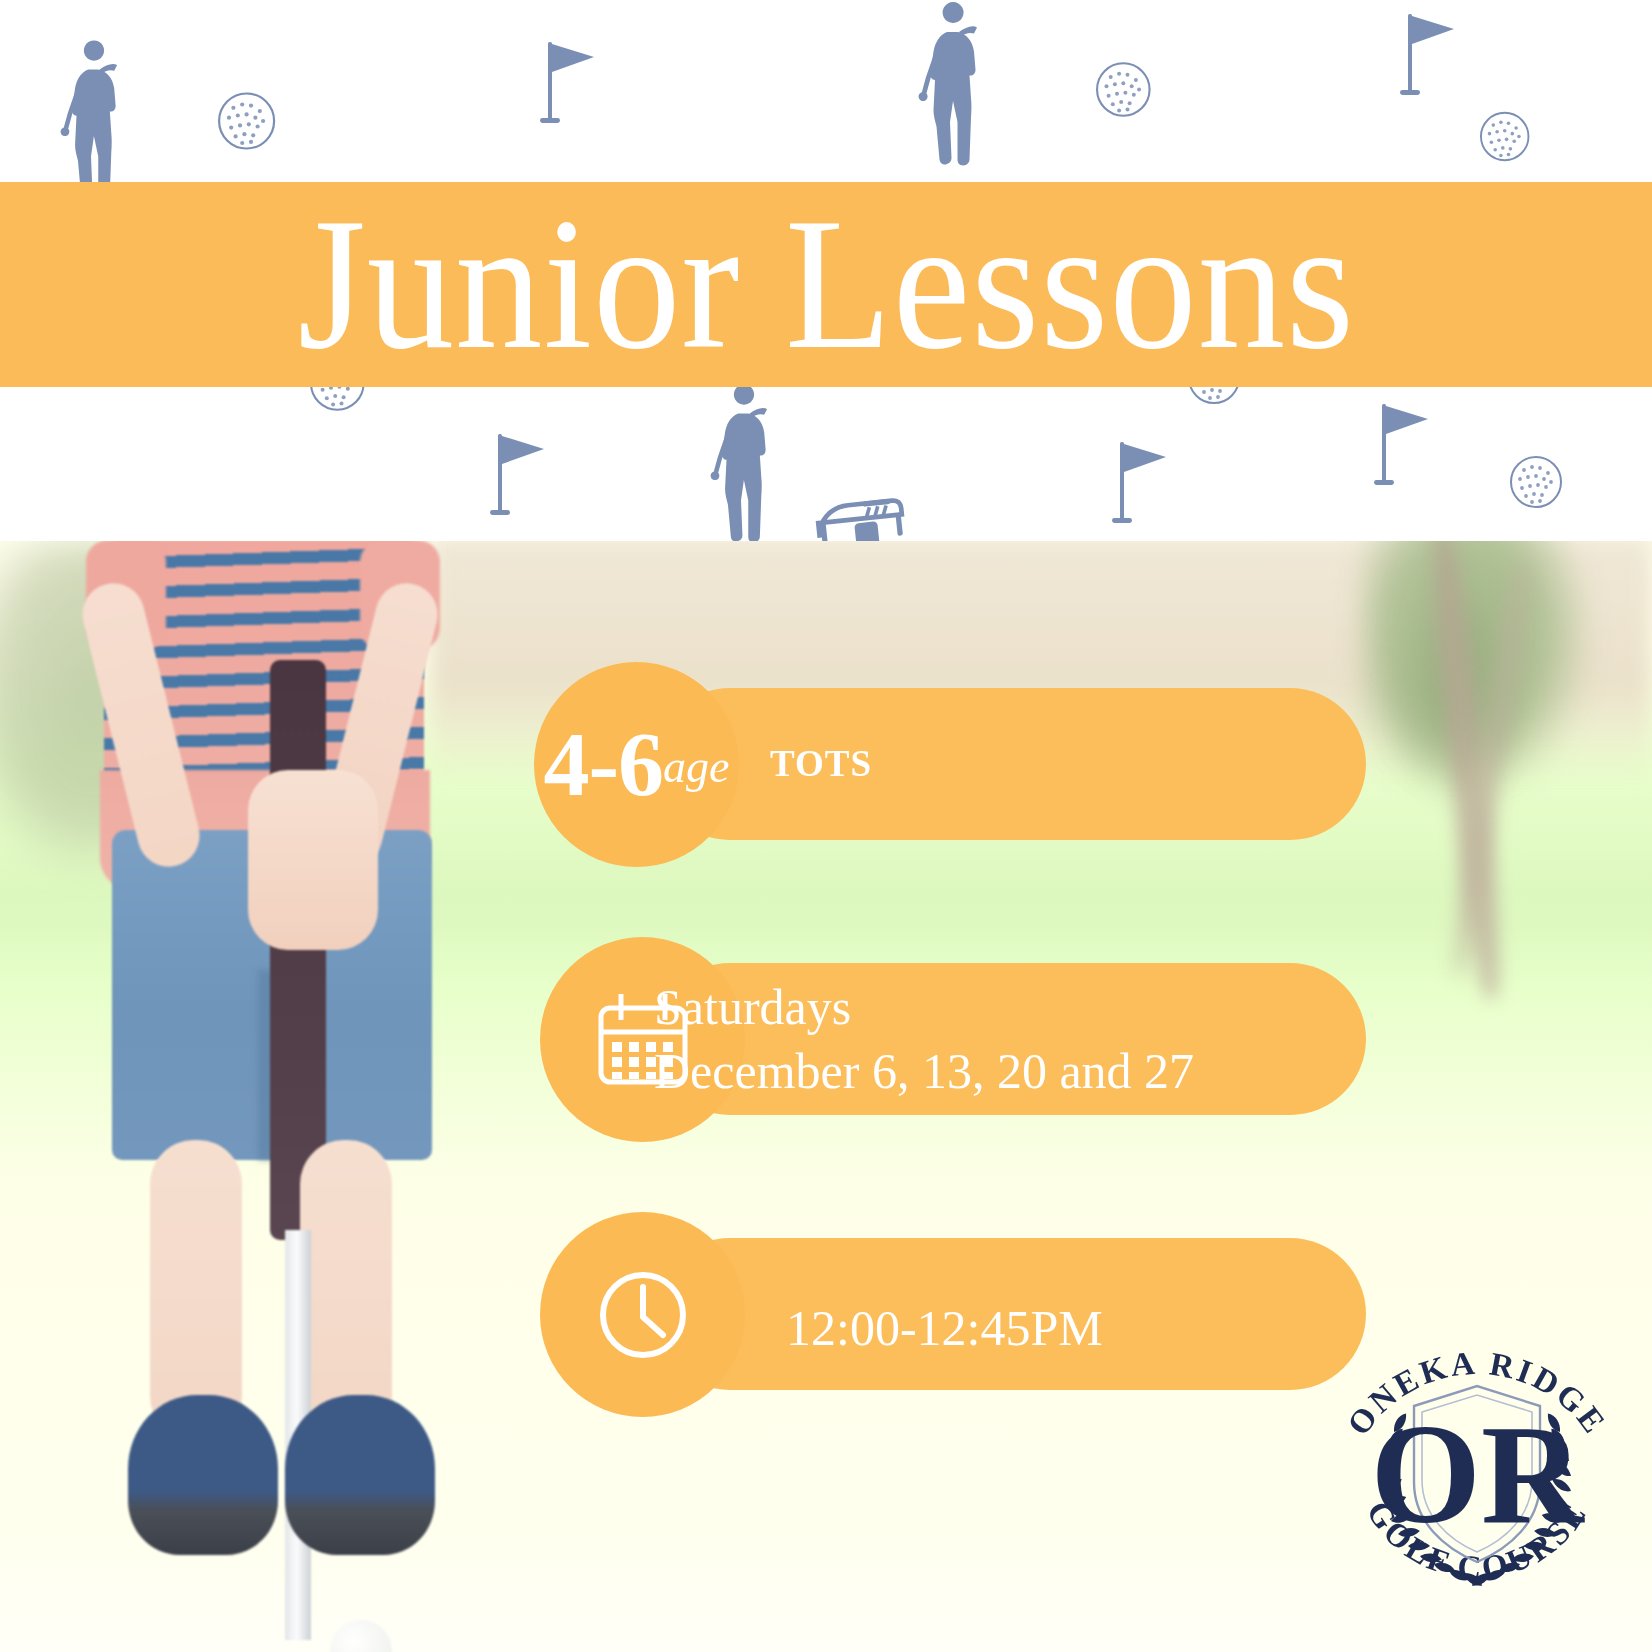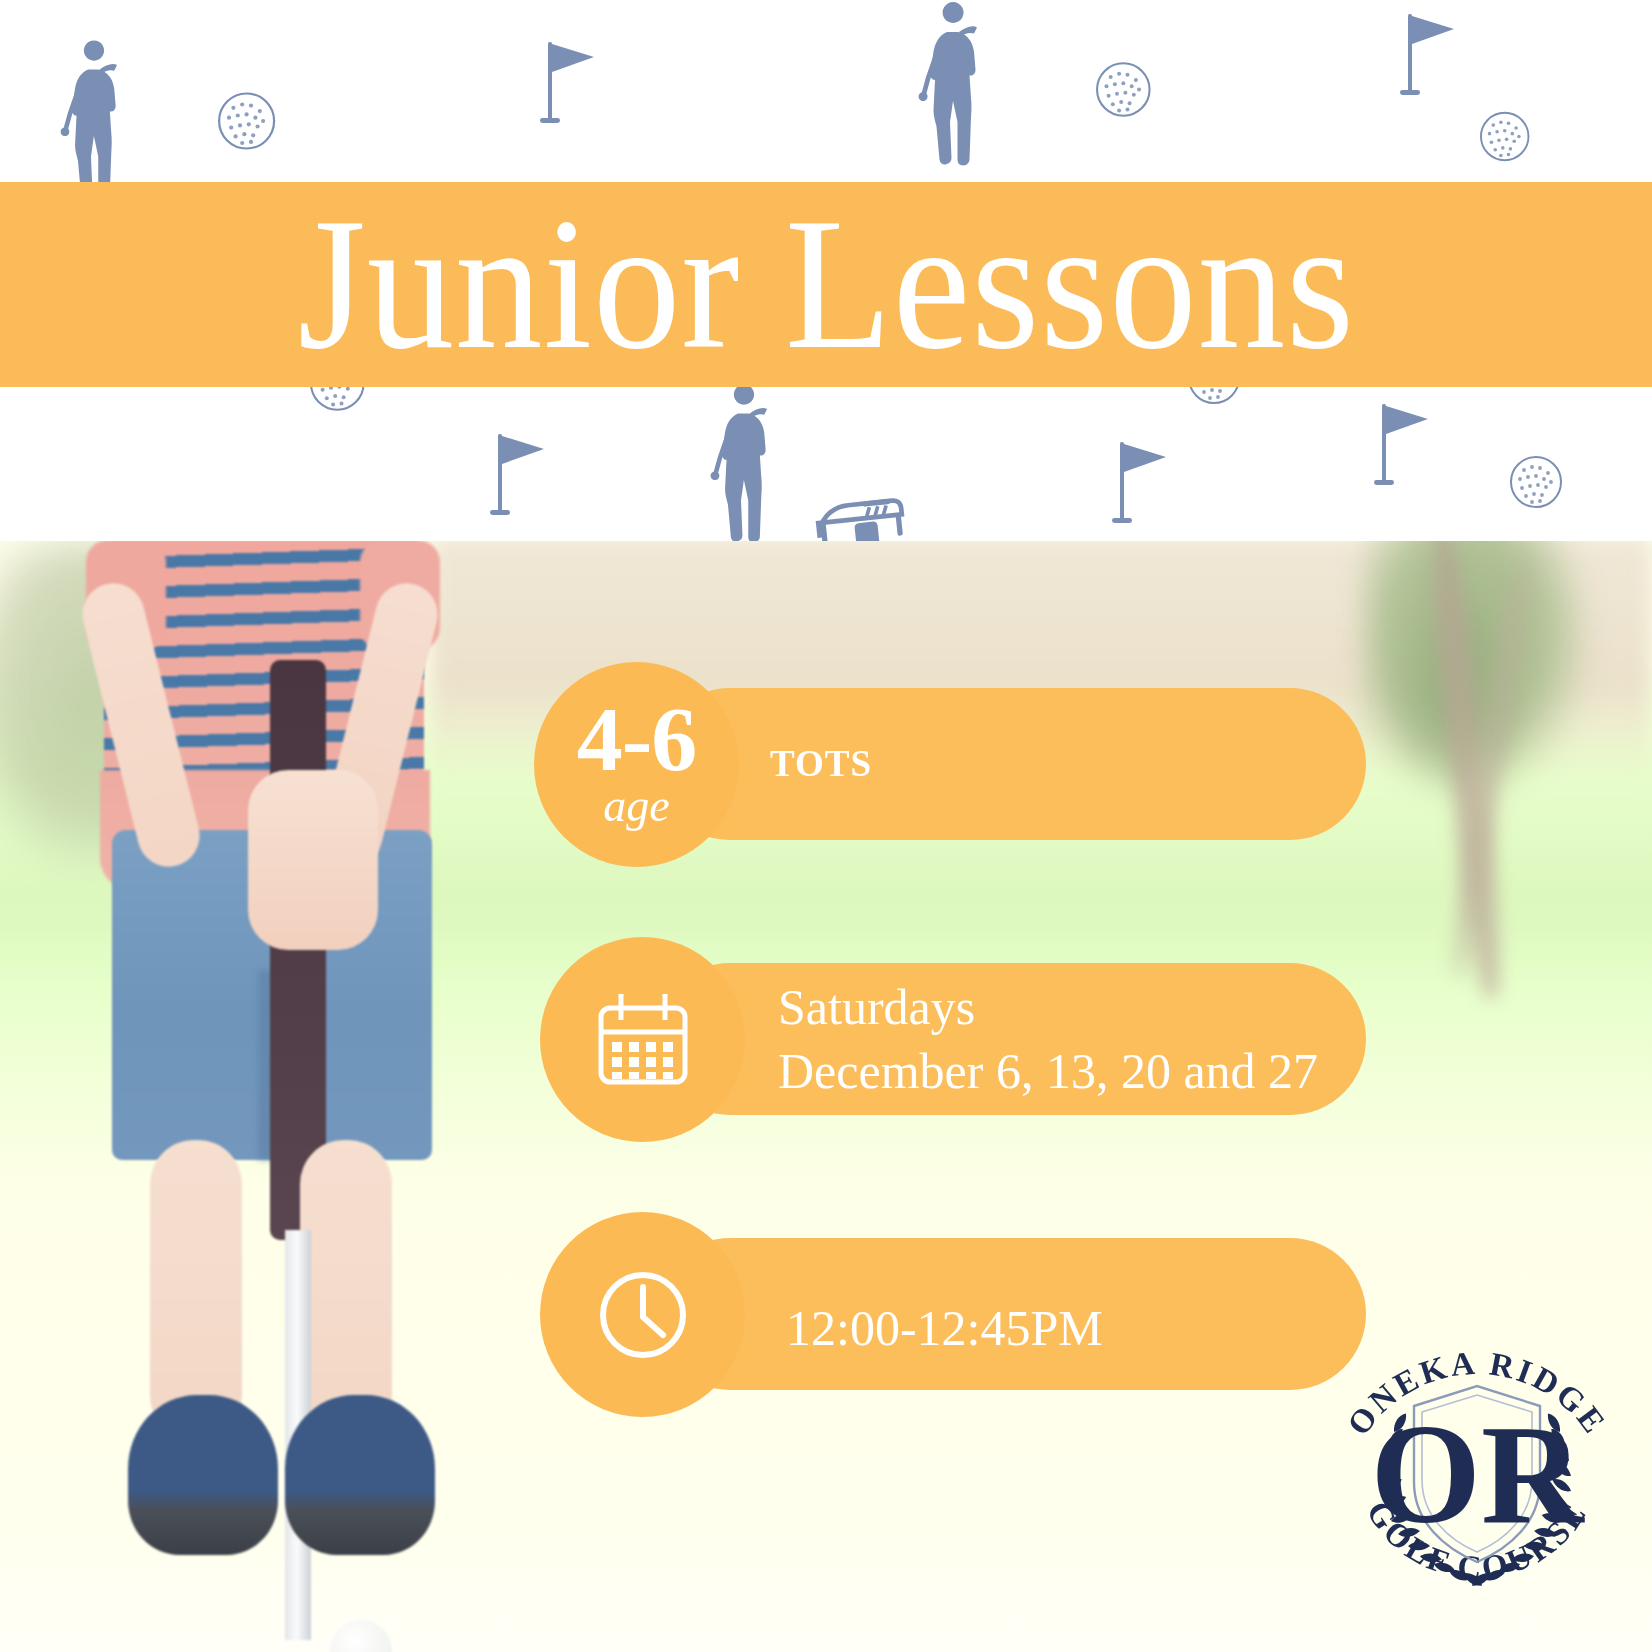--- a/index.html
+++ b/index.html
@@ -185,21 +185,21 @@
     height:152px;
     background:#fcbe5b;
     border-radius:76px;
     display:flex;align-items:center;
   }
   .card .circle{
     position:absolute;
     left:-120px;top:-26px;
     width:205px;height:205px;border-radius:50%;
     background:#fbba54;
-    display:flex;flex-direction:column;
+    display:flex;flex-direction:row;
     align-items:center;justify-content:center;
     z-index:1;
   }
   .card .icon-wrap{
     position:absolute;left:-114px;top:-26px;
     width:205px;height:205px;border-radius:50%;
     background:#fbba54;
     display:flex;align-items:center;justify-content:center;
     z-index:1;
   }
@@ -226,21 +226,21 @@
     font-weight:700;font-size:37px;line-height:1.08;
     letter-spacing:1px;
   }
   .tots-sub{
     font-family:"Liberation Serif",serif;
     font-weight:700;font-style:italic;font-size:49px;line-height:1.14;
   }
 
   
   #card-date{left:654px;top:963px;width:712px;}
-  #card-date .body{margin-left:124px;}
+  #card-date .body{}
   .date-line{
     font-family:"Liberation Serif",serif;
     font-size:50px;line-height:1.28;color:#fff;
   }
 
   
   #card-time{left:654px;top:1238px;width:712px;}
   #card-time .body{margin-left:132px;}
   .time-line{
     font-family:"Liberation Serif",serif;

